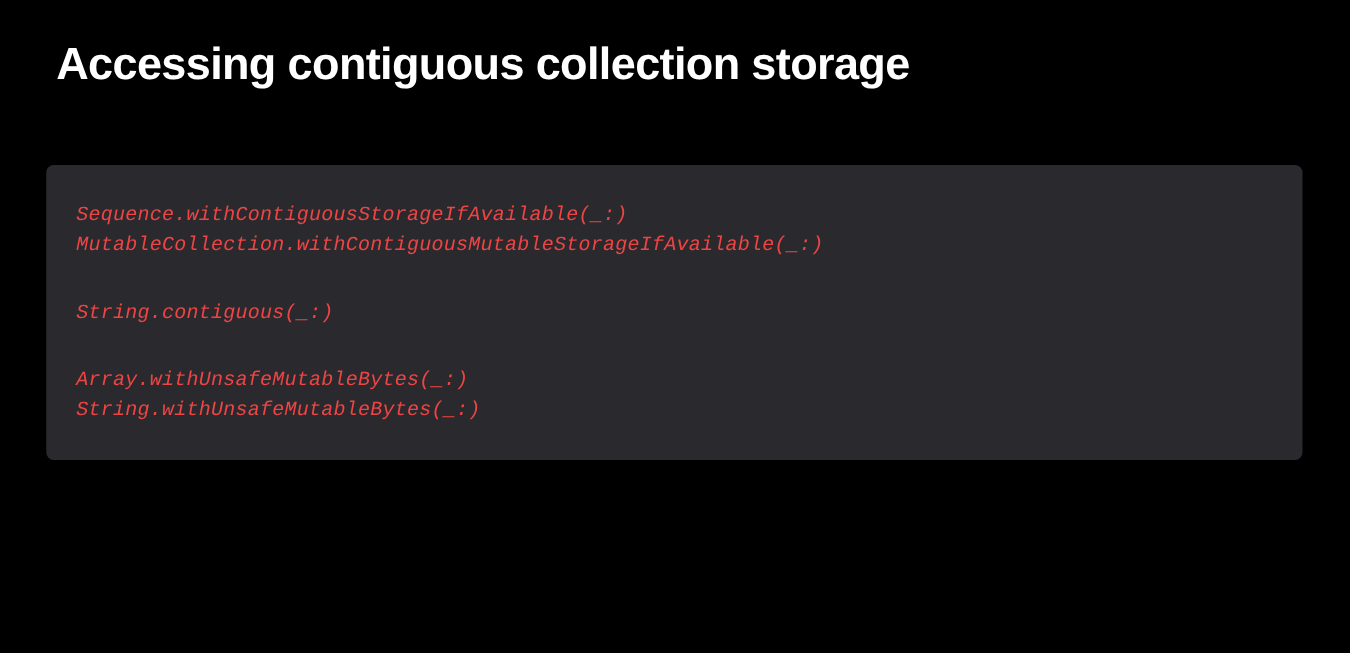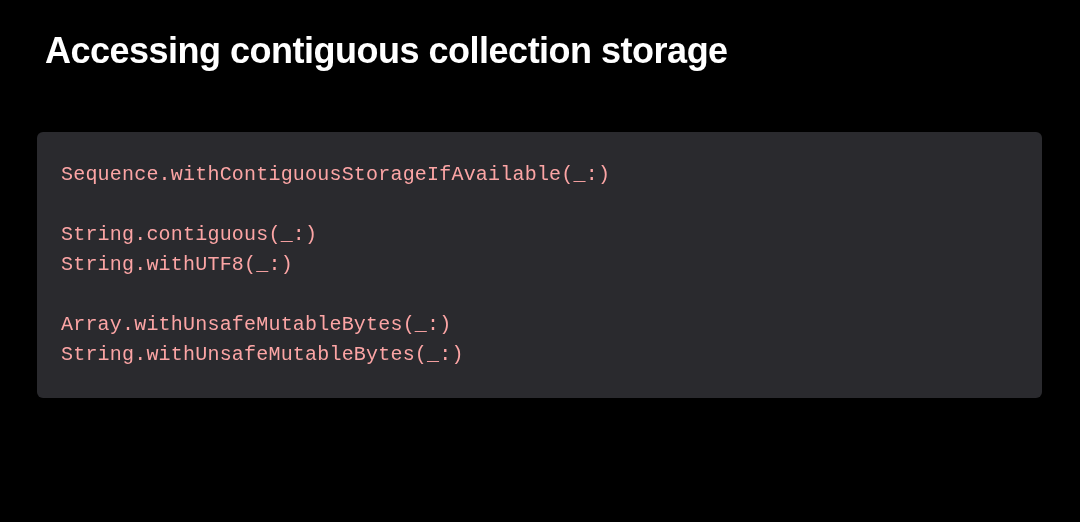--- a/index.html
+++ b/index.html
@@ -29,45 +29,46 @@
     }
     .code-block {
       background: #2a2a2e;
       border-radius: 6px;
       padding: 28px 24px;
       width: 1005px;
       margin-left: -8px;
     }
     .code-line {
       font-family: "SF Mono", Menlo, Monaco, Consolas, "Courier New", monospace;
-      color: #fca5a5;
-      font-size: 20px;
+      color: #ef4444;
+      font-size: 16px;
       line-height: 1.5;
       white-space: pre;
       letter-spacing: 0.2px;
+      font-style: italic;
     }
     .code-group {
       margin-bottom: 30px;
     }
     .code-group:last-child {
       margin-bottom: 0;
     }
   </style>
 </head>
 <body>
 
 <div class="slide">
   <h1 class="title">Accessing contiguous collection storage</h1>
 
   <div class="code-block">
     <div class="code-group">
       <div class="code-line">Sequence.withContiguousStorageIfAvailable(_:)</div>
+      <div class="code-line">MutableCollection.withContiguousMutableStorageIfAvailable(_:)</div>
     </div>
     <div class="code-group">
       <div class="code-line">String.contiguous(_:)</div>
-      <div class="code-line">String.withUTF8(_:)</div>
     </div>
     <div class="code-group">
       <div class="code-line">Array.withUnsafeMutableBytes(_:)</div>
       <div class="code-line">String.withUnsafeMutableBytes(_:)</div>
     </div>
   </div>
 </div>
 
 </body></html>

